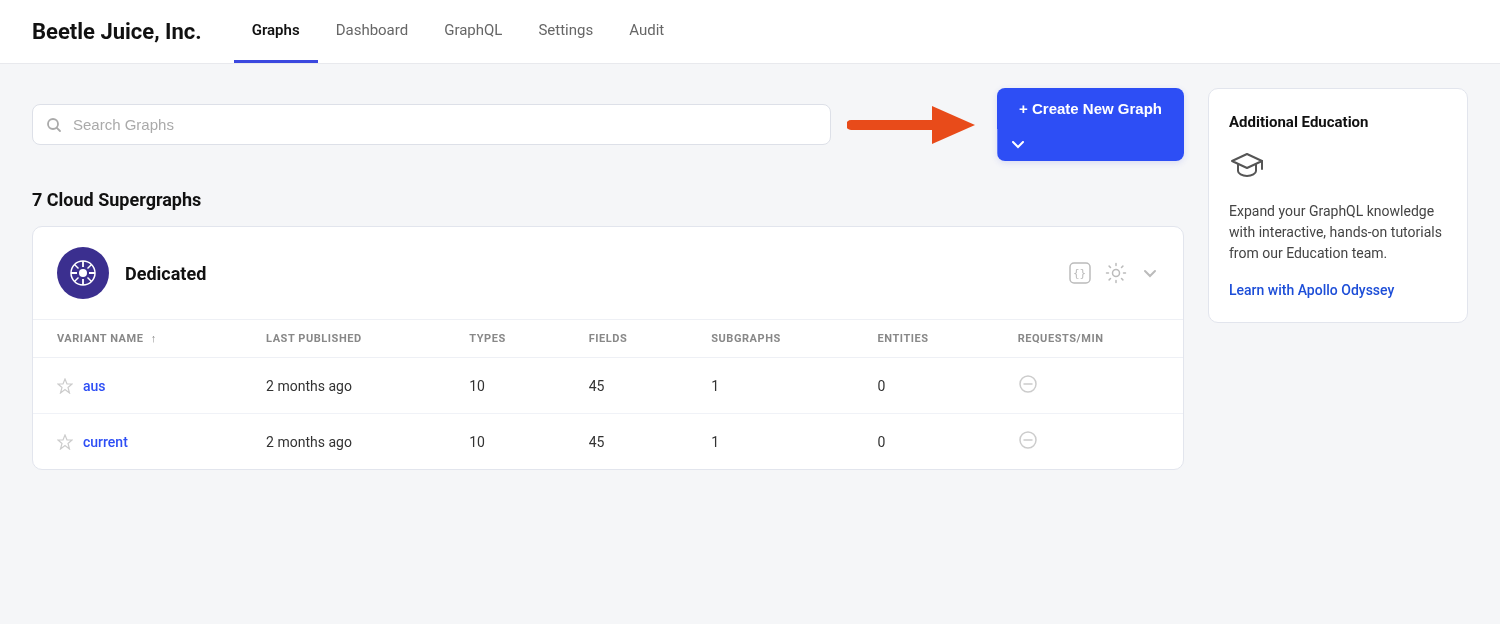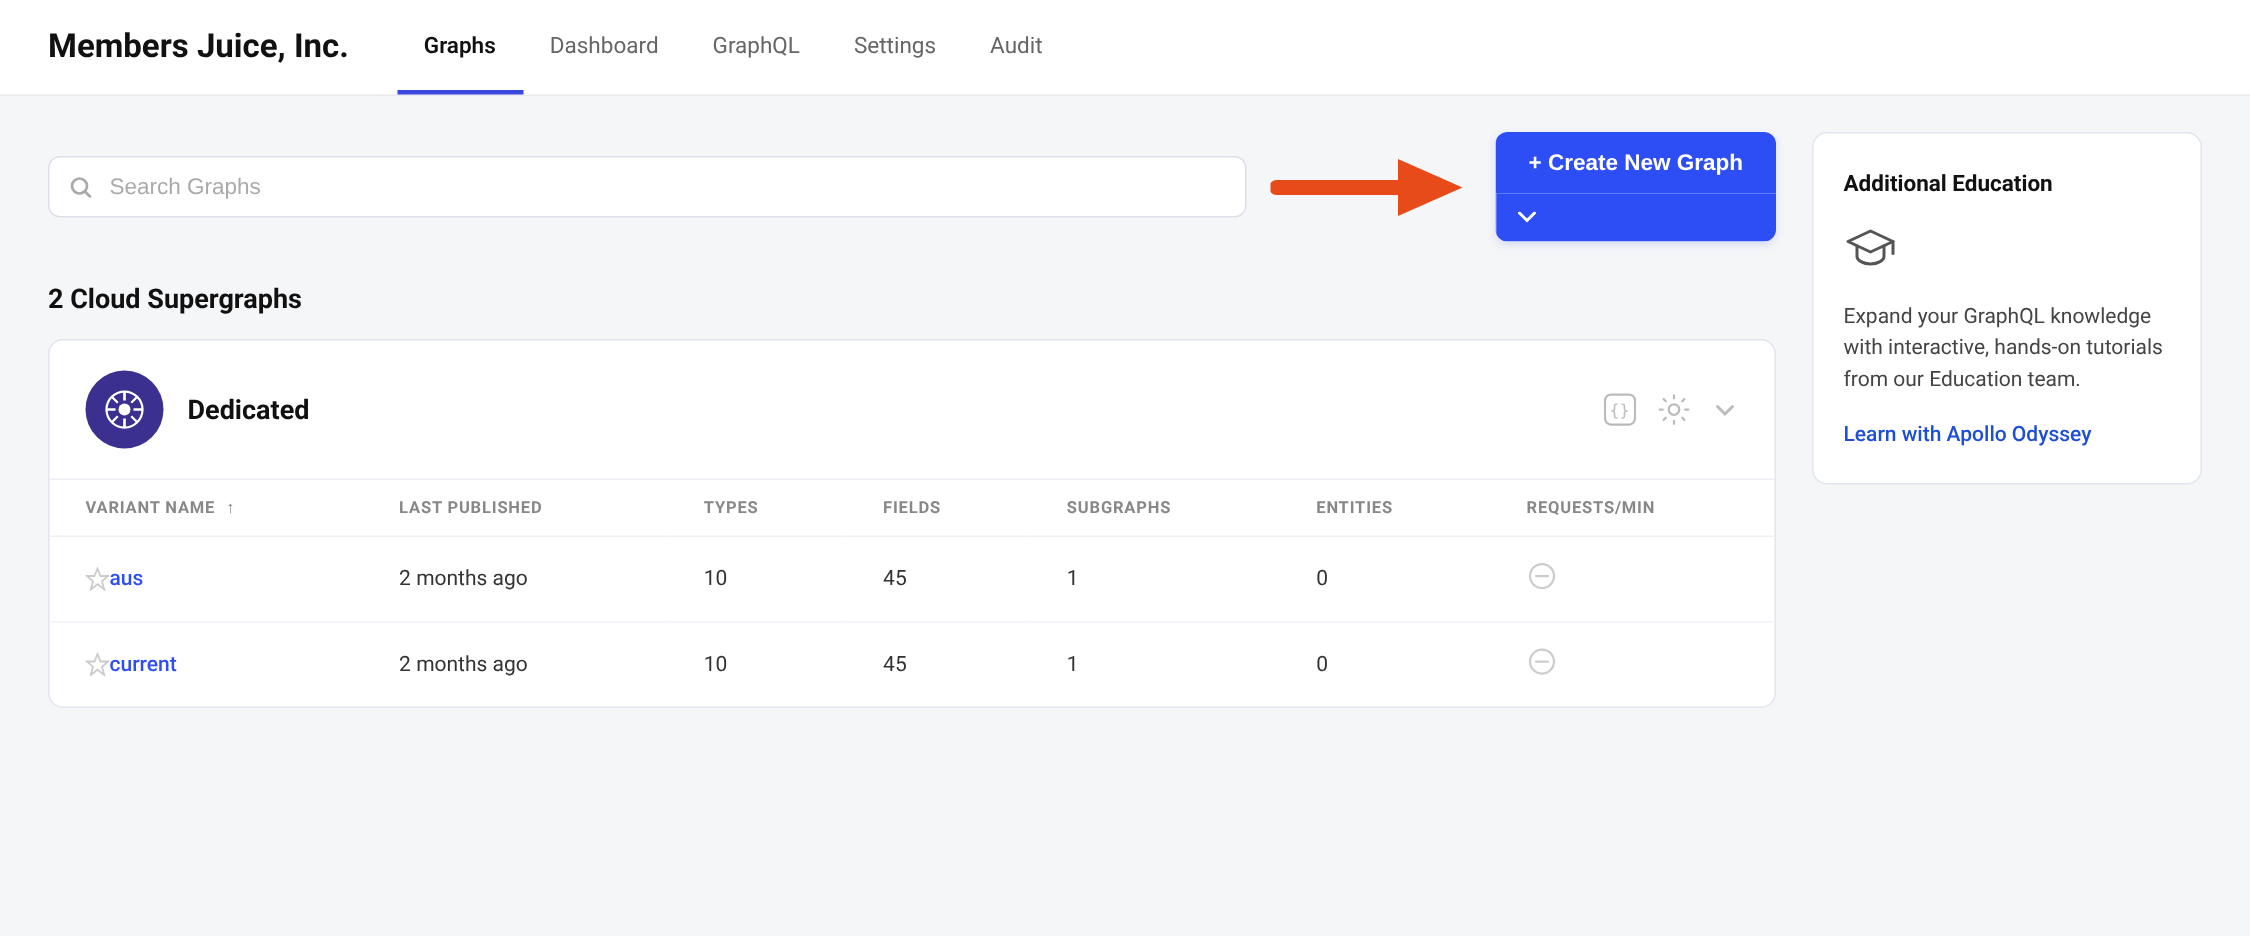--- a/index.html
+++ b/index.html
@@ -214,20 +214,21 @@
       border-bottom: none;
     }
     .variant-link {
       color: #2d4ef5;
       text-decoration: none;
       font-weight: 500;
     }
     .star-cell {
       display: flex;
       align-items: center;
+      gap: 10px;
     }
     .star-icon {
       color: #ccc;
       cursor: pointer;
     }
     
     .sidebar {
       width: 260px;
       flex-shrink: 0;
     }
@@ -274,21 +275,21 @@
     .sort-arrow {
       display: inline-block;
       margin-left: 4px;
       font-size: 11px;
     }
   </style>
 </head>
 <body>
 
 <div class="top-bar">
-  <span class="org-name">Members Juice, Inc.</span>
+  <span class="org-name">Beetle Juice, Inc.</span>
   <nav class="nav-tabs">
     <a class="nav-tab active">Graphs</a>
     <a class="nav-tab">Dashboard</a>
     <a class="nav-tab">GraphQL</a>
     <a class="nav-tab">Settings</a>
     <a class="nav-tab">Audit</a>
   </nav>
 </div>
 
 <div class="content-area">
@@ -315,21 +316,21 @@
       <div class="create-btn-group">
         <button class="create-btn-main">+ Create New Graph</button>
         <button class="create-btn-dropdown">
           <svg width="12" height="8" viewBox="0 0 12 8" fill="none">
             <path d="M1 1L6 6L11 1" stroke="white" stroke-width="2" stroke-linecap="round"></path>
           </svg>
         </button>
       </div>
     </div>
 
-    <div class="section-title">2 Cloud Supergraphs</div>
+    <div class="section-title">7 Cloud Supergraphs</div>
 
     <div class="graph-card">
 
       <div class="graph-card-header">
         <div class="graph-icon">
           <svg viewBox="0 0 28 28" fill="none" xmlns="http://www.w3.org/2000/svg">
             <circle cx="14" cy="14" r="12" stroke="white" stroke-width="1.5" fill="none"></circle>
             <circle cx="14" cy="14" r="4" fill="white"></circle>
             <line x1="14" y1="2" x2="14" y2="8" stroke="white" stroke-width="1.8"></line>
             <line x1="14" y1="20" x2="14" y2="26" stroke="white" stroke-width="1.8"></line>

